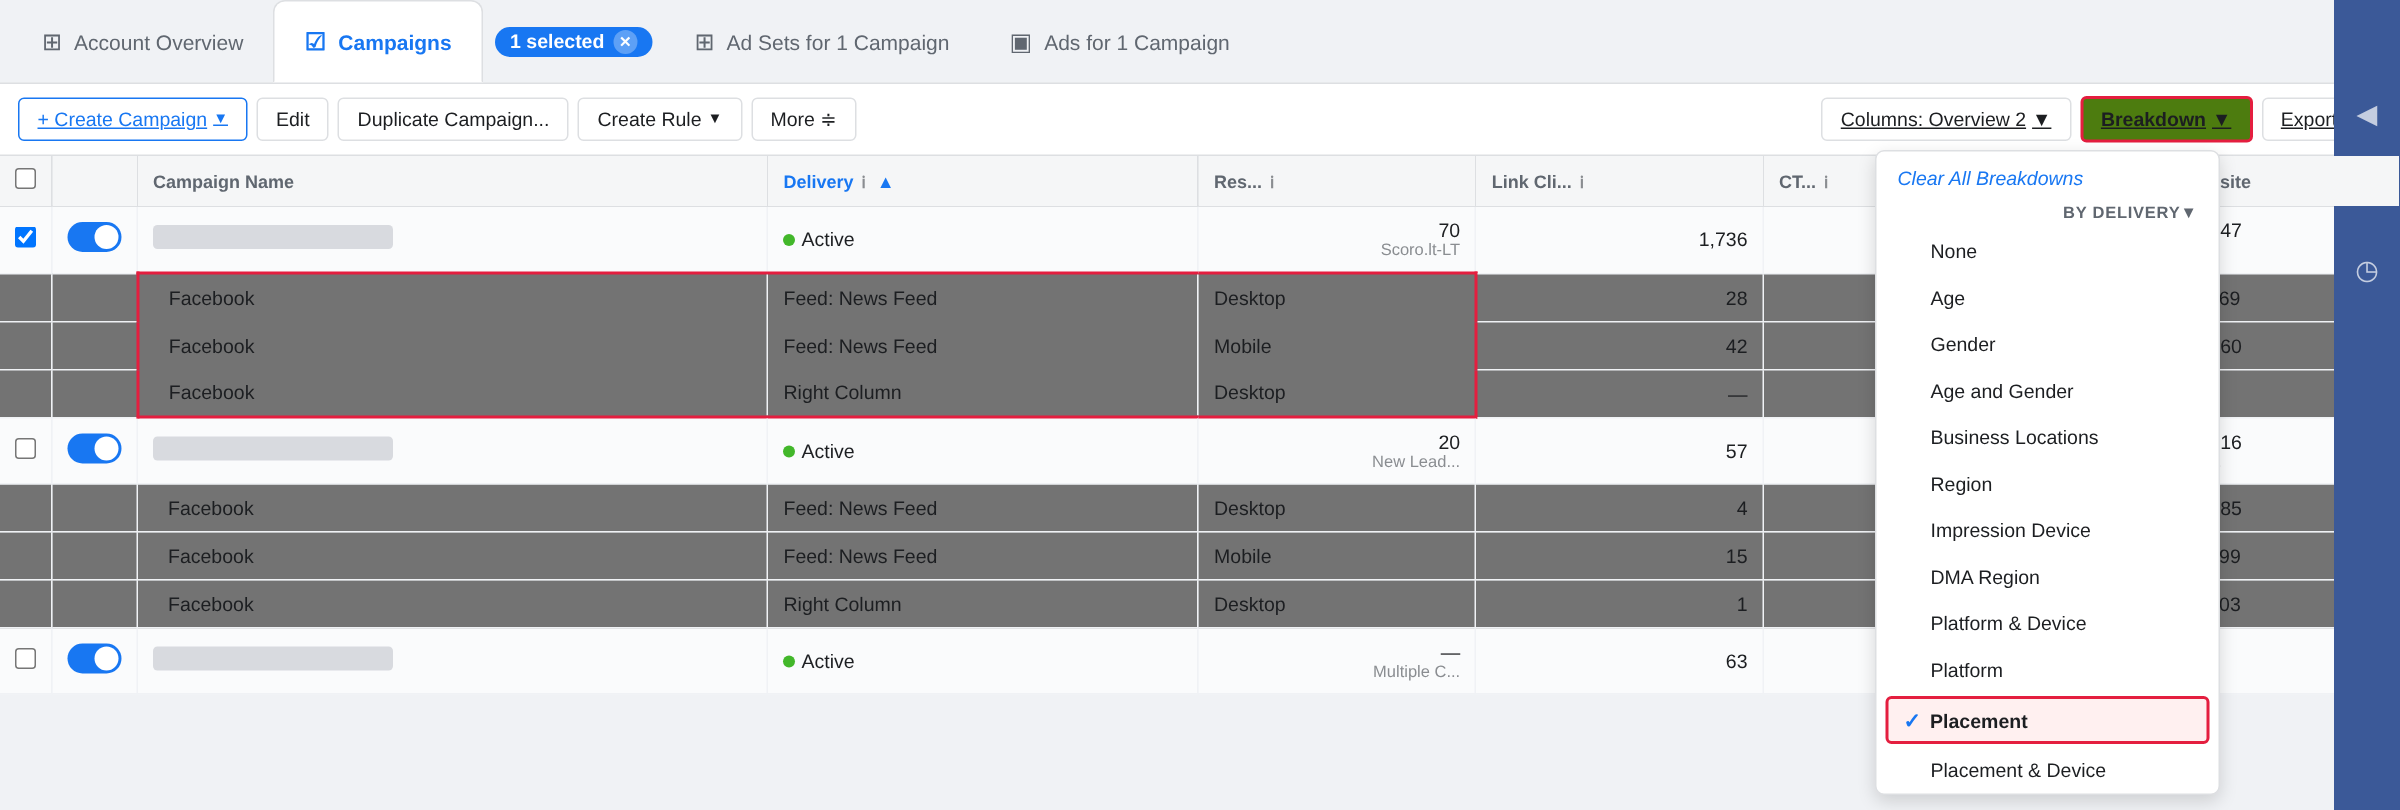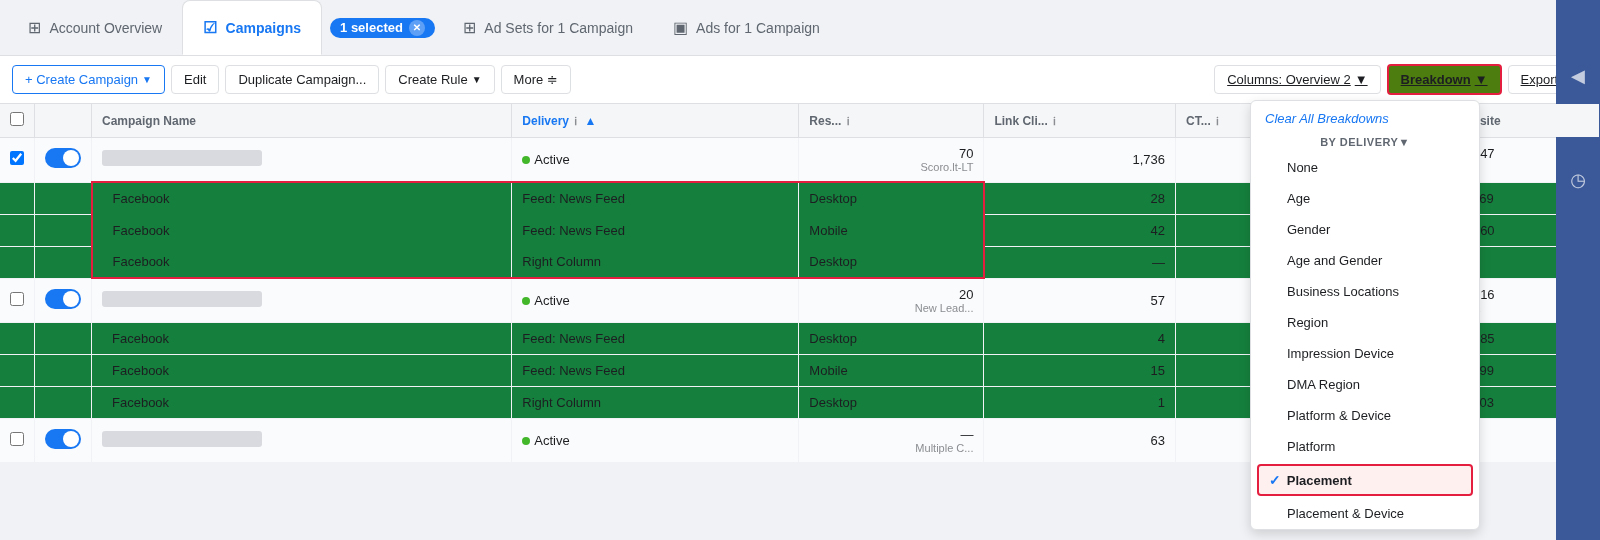--- a/index.html
+++ b/index.html
@@ -76,20 +76,21 @@
       border-radius: 4px;
       background: white;
       cursor: pointer;
       font-size: 13px;
       color: #1c1e21;
       white-space: nowrap;
     }
     .toolbar-btn.primary {
       border-color: #1877f2;
       color: #1877f2;
+      text-decoration: underline;
     }
     .toolbar-btn .arrow { font-size: 10px; }
     .toolbar-right {
       margin-left: auto;
       display: flex;
       align-items: center;
       gap: 6px;
       text-decoration: underline;
     }
     .columns-btn {
@@ -149,21 +150,21 @@
     }
     th.active-col { color: #1877f2; }
     td {
       border-bottom: 1px solid #f0f2f5;
       border-right: 1px solid #f0f2f5;
       padding: 8px 10px;
       font-size: 13px;
       vertical-align: middle;
     }
     .row-campaign td { background: #fafbfc; }
-    .row-breakdown td { background: #15803d; margin-top: 28px; }
+    .row-breakdown td { background: #737373; margin-top: 28px; }
 
     .toggle {
       width: 36px; height: 20px;
       background: #1877f2;
       border-radius: 10px;
       position: relative;
       cursor: pointer;
       display: inline-block;
     }
     .toggle::after {
@@ -207,21 +208,21 @@
       font-style: italic;
     }
     .clear-link {
       color: #1877f2;
       font-size: 13px;
       cursor: pointer;
     }
     .by-delivery-header {
       display: flex;
       align-items: center;
-      justify-content: center;
+      justify-content: flex-end;
       padding: 4px 14px 4px;
       font-size: 11px;
       font-weight: 700;
       color: #606770;
       letter-spacing: 0.5px;
     }
     .dropdown-item {
       padding: 8px 14px;
       cursor: pointer;
       font-size: 13px;

